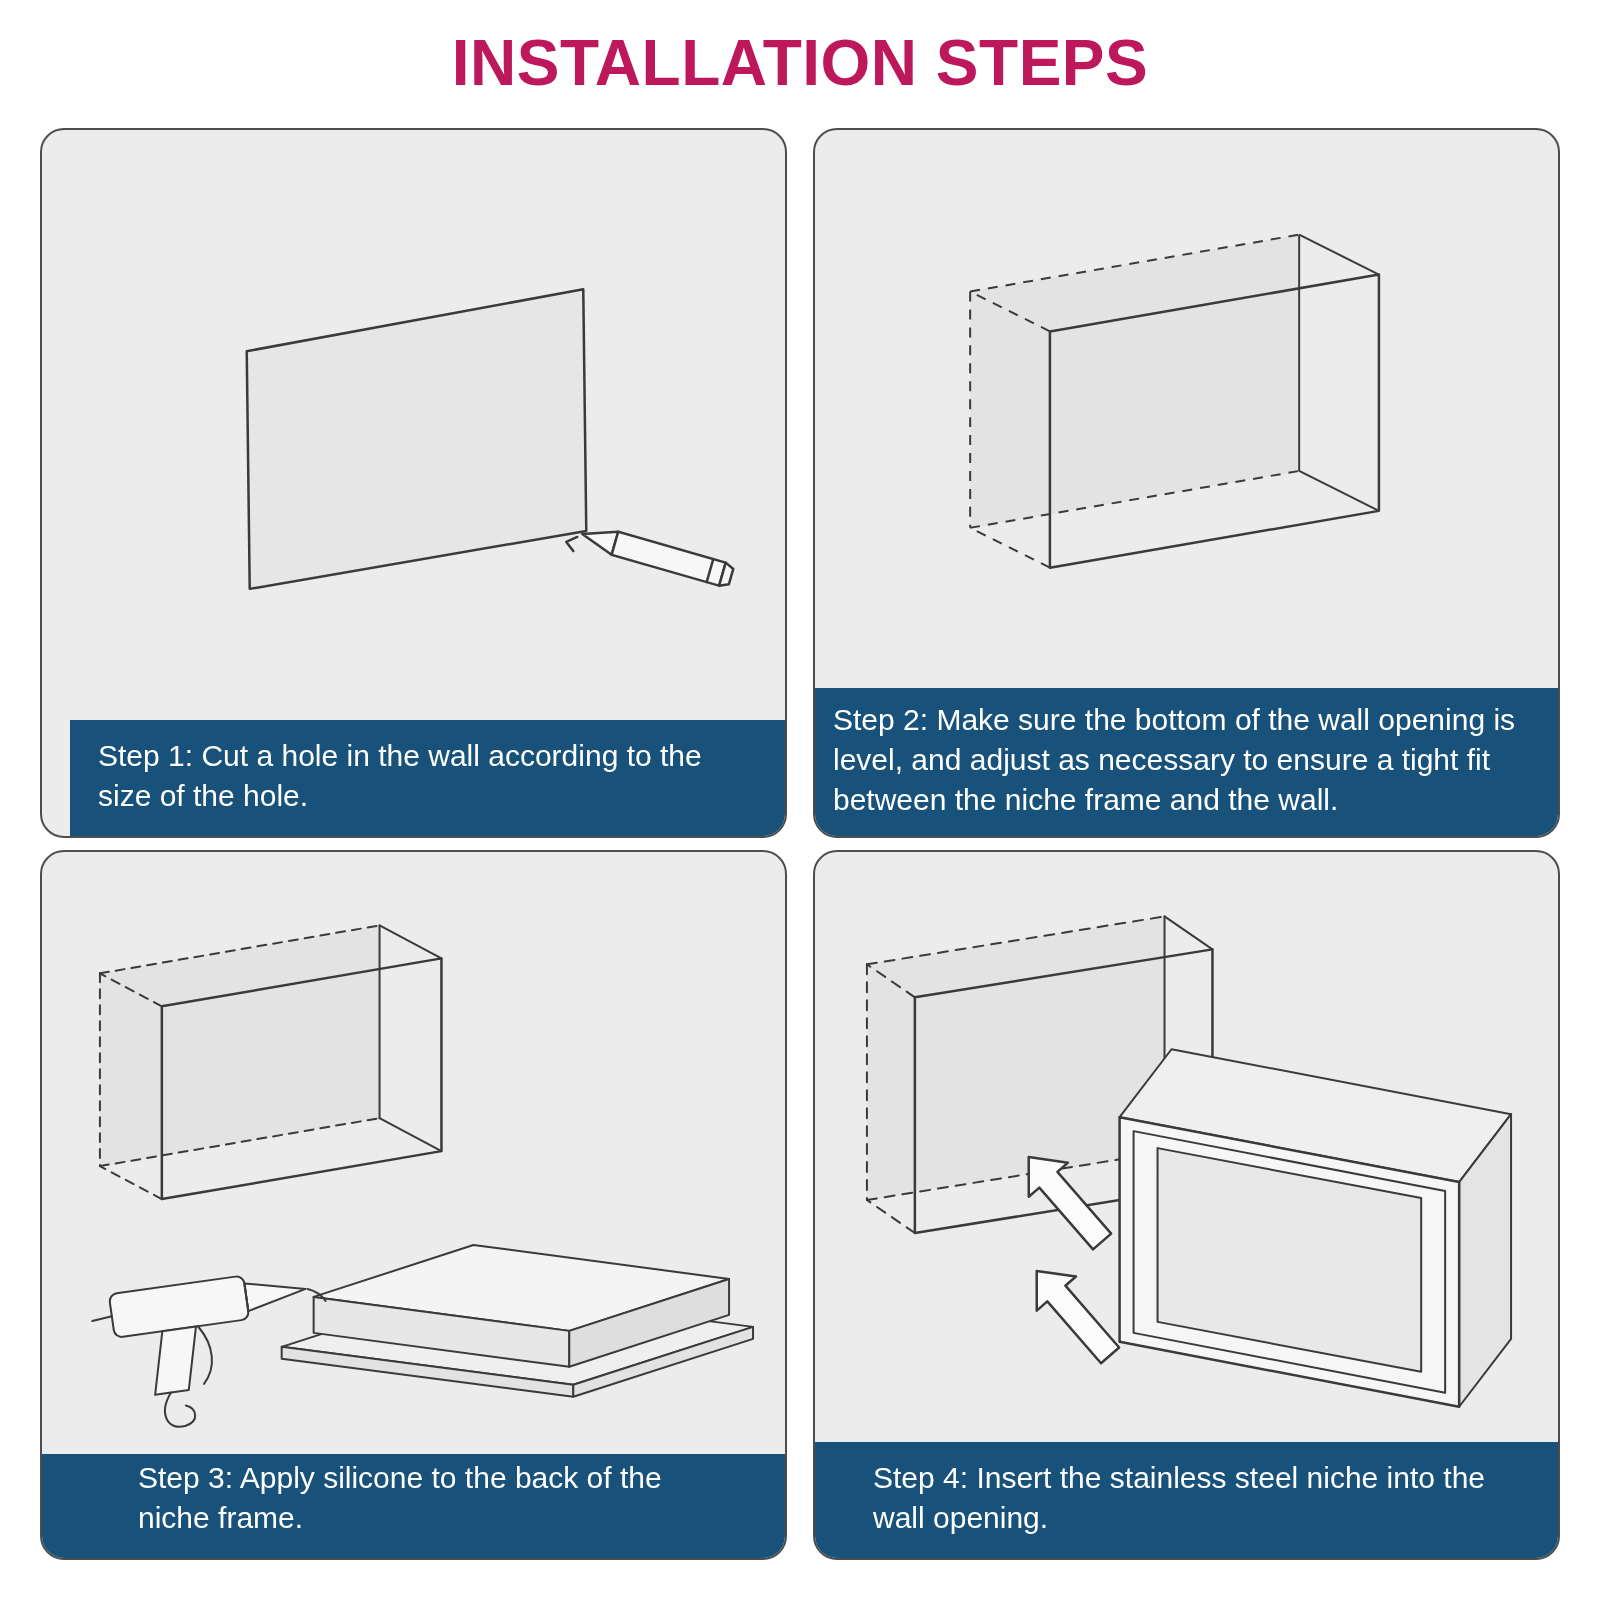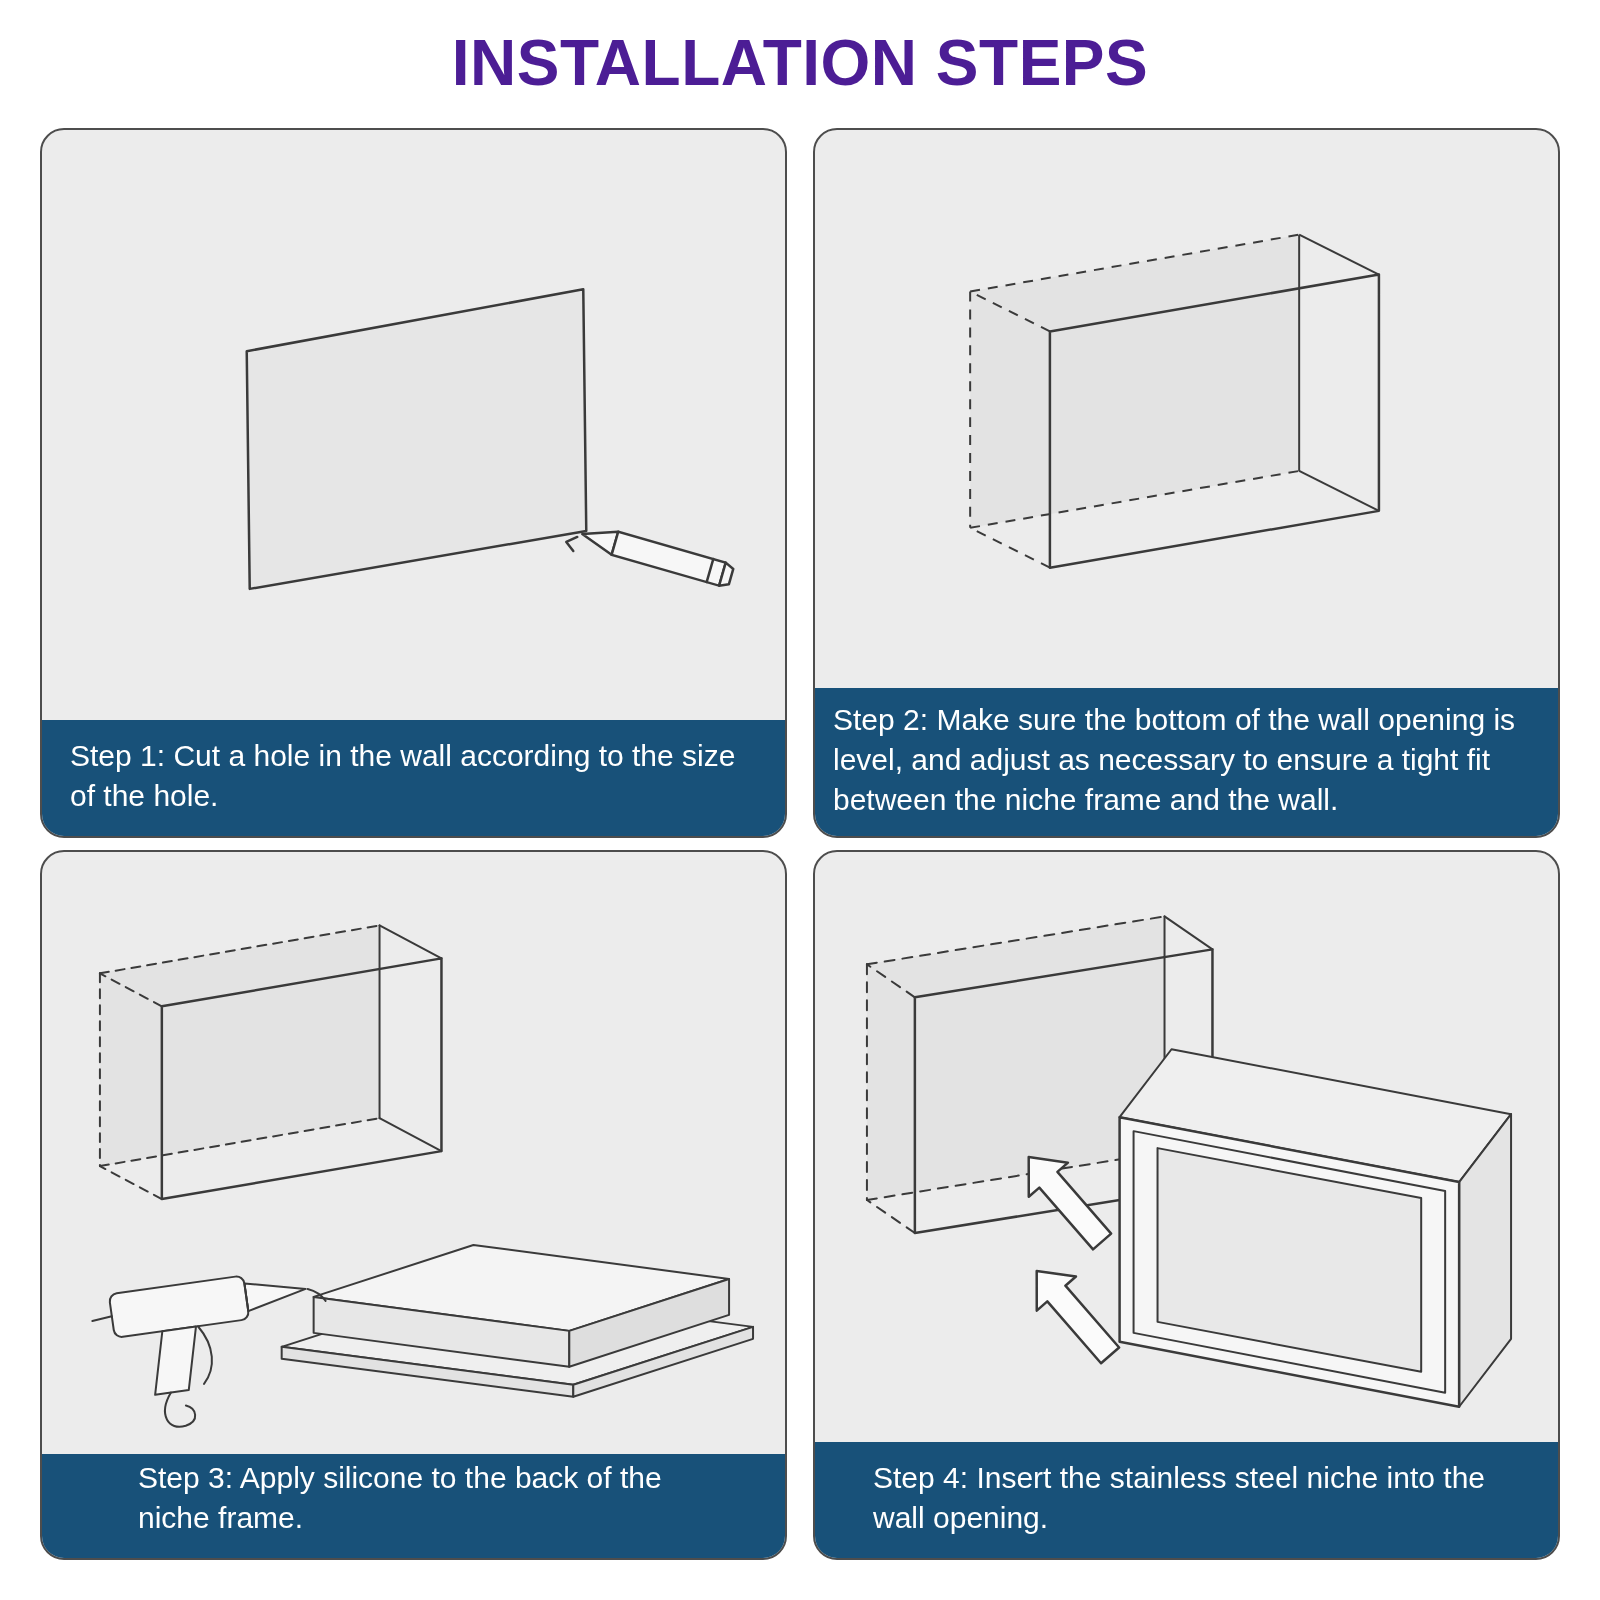--- a/index.html
+++ b/index.html
@@ -11,21 +11,21 @@
     font-family: "Liberation Sans", sans-serif;
   }
   .title {
     margin: 26px 0 0 0;
     height: 74px;
     line-height: 74px;
     text-align: center;
     font-size: 64px;
     font-weight: bold;
     letter-spacing: 0.5px;
-    color: #4c1d95;
+    color: #be185d;
   }
   .grid {
     margin-top: 28px;
     display: grid;
     grid-template-columns: 1fr 1fr;
     grid-template-rows: 710px 710px;
     column-gap: 26px;
     row-gap: 12px;
     padding: 0 40px;
   }
@@ -38,21 +38,21 @@
     flex-direction: column;
   }
   .illus { flex: 1; min-height: 0; }
   .illus svg { width: 100%; height: 100%; display: block; }
   .caption {
     background: #185179;
     color: #ffffff;
     font-size: 30px;
     line-height: 1.33;
   }
-  .caption-1 { padding: 16px 28px 20px 28px; }
+  .caption-1 { padding: 16px 28px 20px 28px; margin-left: 28px; }
   .caption-2 { padding: 12px 12px 16px 18px; }
   .caption-3 { padding: 4px 70px 20px 96px; }
   .caption-4 { padding: 16px 40px 20px 58px; }
 </style>
 </head>
 <body>
 
 <div class="page">
 
   <h1 class="title">INSTALLATION STEPS</h1>

